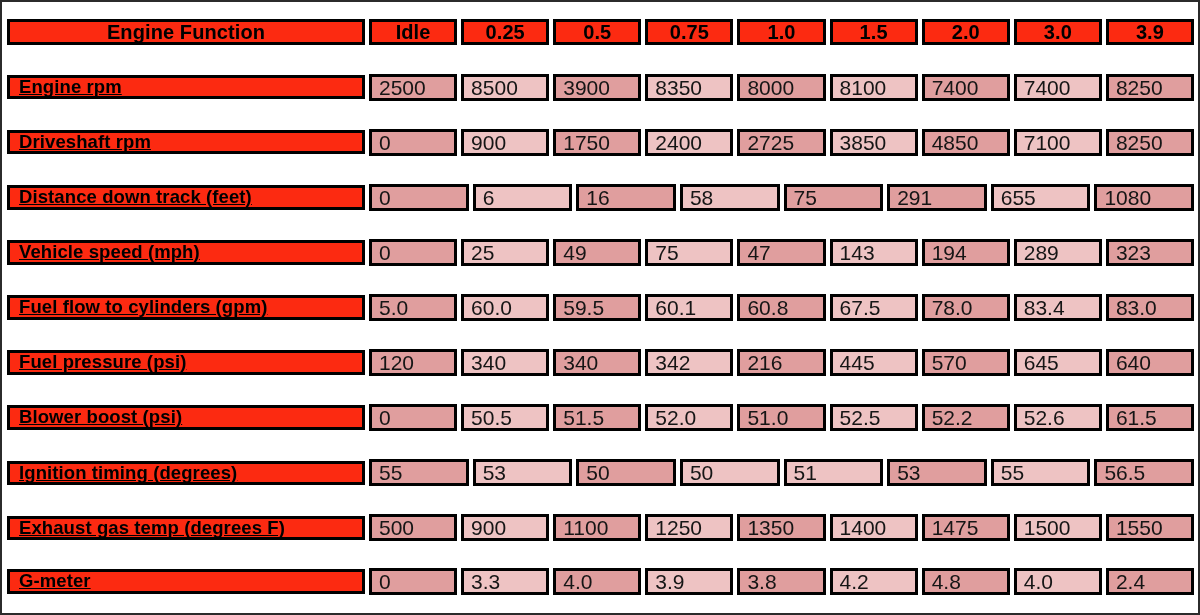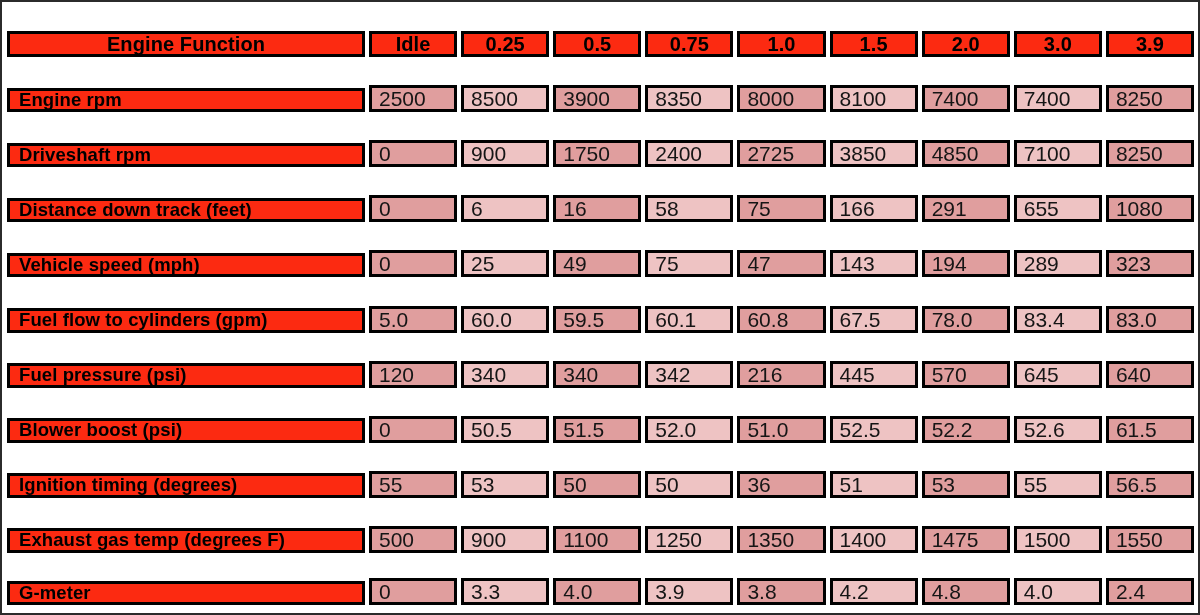--- a/index.html
+++ b/index.html
@@ -24,21 +24,21 @@
     background: #ffffff;
     padding: 5px 4px 0px 5px;
     display: flex;
     flex-direction: column;
   }
 
   .table-row {
     display: flex;
     flex: 1 1 0;
     min-height: 0;
-    align-items: flex-end;
+    align-items: center;
   }
 
   
   .cell {
     box-sizing: border-box;
     border: 3px solid #000000;
     margin: 0 4px 5px 0;
     display: flex;
     align-items: center;
     overflow: hidden;
@@ -73,20 +73,21 @@
   }
   .row-header .cell {
     justify-content: center;
   }
   .row-header .hdr-text {
     font-size: 20px;
   }
   .cell-label {
     justify-content: flex-start;
     padding-left: 9px;
+    text-decoration: underline;
   }
   .label-text {
     font-size: 18.5px;
   }
 
   
   .shade-dark  { background: #e09e9e; }
   .shade-light { background: #eec3c3; }
   .cell-data {
     justify-content: flex-start;
@@ -216,23 +217,20 @@
         </div>
         <div class="cell col-data cell-data shade-dark">
           <span class="val-text">16</span>
         </div>
         <div class="cell col-data cell-data shade-light">
           <span class="val-text">58</span>
         </div>
         <div class="cell col-data cell-data shade-dark">
           <span class="val-text">75</span>
         </div>
-        <div class="cell col-data cell-data shade-light">
-          <span class="val-text">166</span>
-        </div>
         <div class="cell col-data cell-data shade-dark">
           <span class="val-text">291</span>
         </div>
         <div class="cell col-data cell-data shade-light">
           <span class="val-text">655</span>
         </div>
         <div class="cell col-data cell-data shade-dark last">
           <span class="val-text">1080</span>
         </div>
       </div><div class="table-row">
@@ -368,23 +366,20 @@
         </div>
         <div class="cell col-data cell-data shade-light">
           <span class="val-text">53</span>
         </div>
         <div class="cell col-data cell-data shade-dark">
           <span class="val-text">50</span>
         </div>
         <div class="cell col-data cell-data shade-light">
           <span class="val-text">50</span>
         </div>
-        <div class="cell col-data cell-data shade-dark">
-          <span class="val-text">36</span>
-        </div>
         <div class="cell col-data cell-data shade-light">
           <span class="val-text">51</span>
         </div>
         <div class="cell col-data cell-data shade-dark">
           <span class="val-text">53</span>
         </div>
         <div class="cell col-data cell-data shade-light">
           <span class="val-text">55</span>
         </div>
         <div class="cell col-data cell-data shade-dark last">

